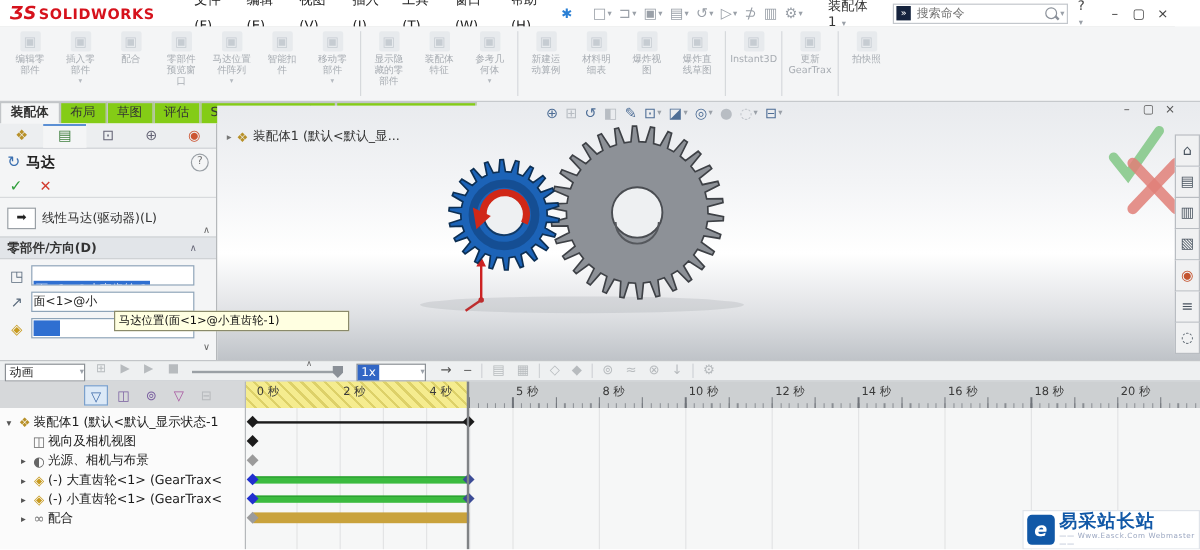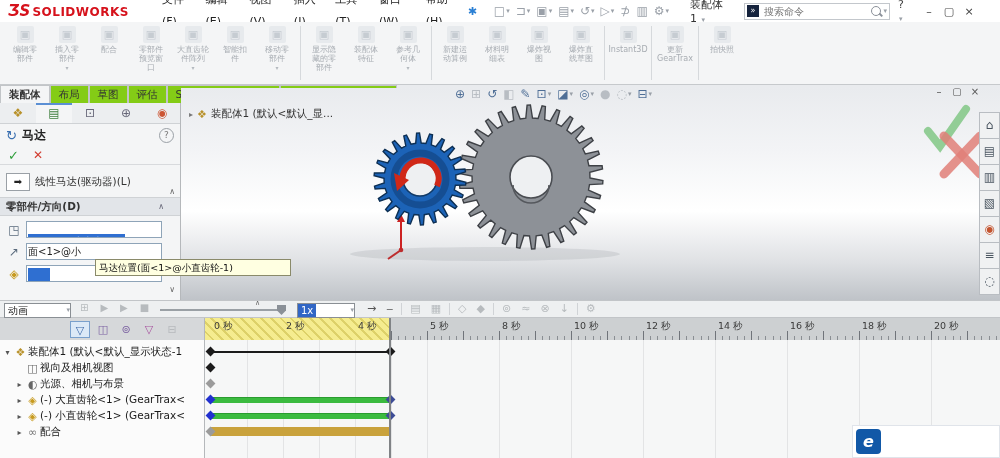--- a/index.html
+++ b/index.html
@@ -258,21 +258,21 @@
         <span class="rib-label">配合</span>
       </div>
       <div class="rib-btn">
         <span class="rib-icon">▣</span>
         <span class="rib-label">零部件
 预览窗
 口</span>
       </div>
       <div class="rib-btn">
         <span class="rib-icon">▣</span>
-        <span class="rib-label">大直齿轮
+        <span class="rib-label">马达位置
 件阵列</span>
         <span class="rib-dd">▾</span>
       </div>
       <div class="rib-btn">
         <span class="rib-icon">▣</span>
         <span class="rib-label">智能扣
 件</span>
       </div>
       <div class="rib-btn">
         <span class="rib-icon">▣</span>
@@ -606,15 +606,19 @@
         <div class="key k-blue" style="left: 2px; top: 72px;"></div>
         <div class="key k-navy" style="left: 182px; top: 72px;"></div>
         <div class="bar-gold" style="left: 6px; width: 180px; top: 87px;"></div>
         <div class="key k-gray" style="left: 2px; top: 88px;"></div>
       </div>
   </div>
   <div class="playhead"></div>
 
   <div class="watermark">
     <span class="wm-logo">e</span>
+    <span class="wm-col">
+      <span class="wm-title">易采站长站</span>
+      <span class="wm-sub">—— Www.Easck.Com Webmaster ——</span>
+    </span>
   </div>
 
 </div>
 
 </body></html>

